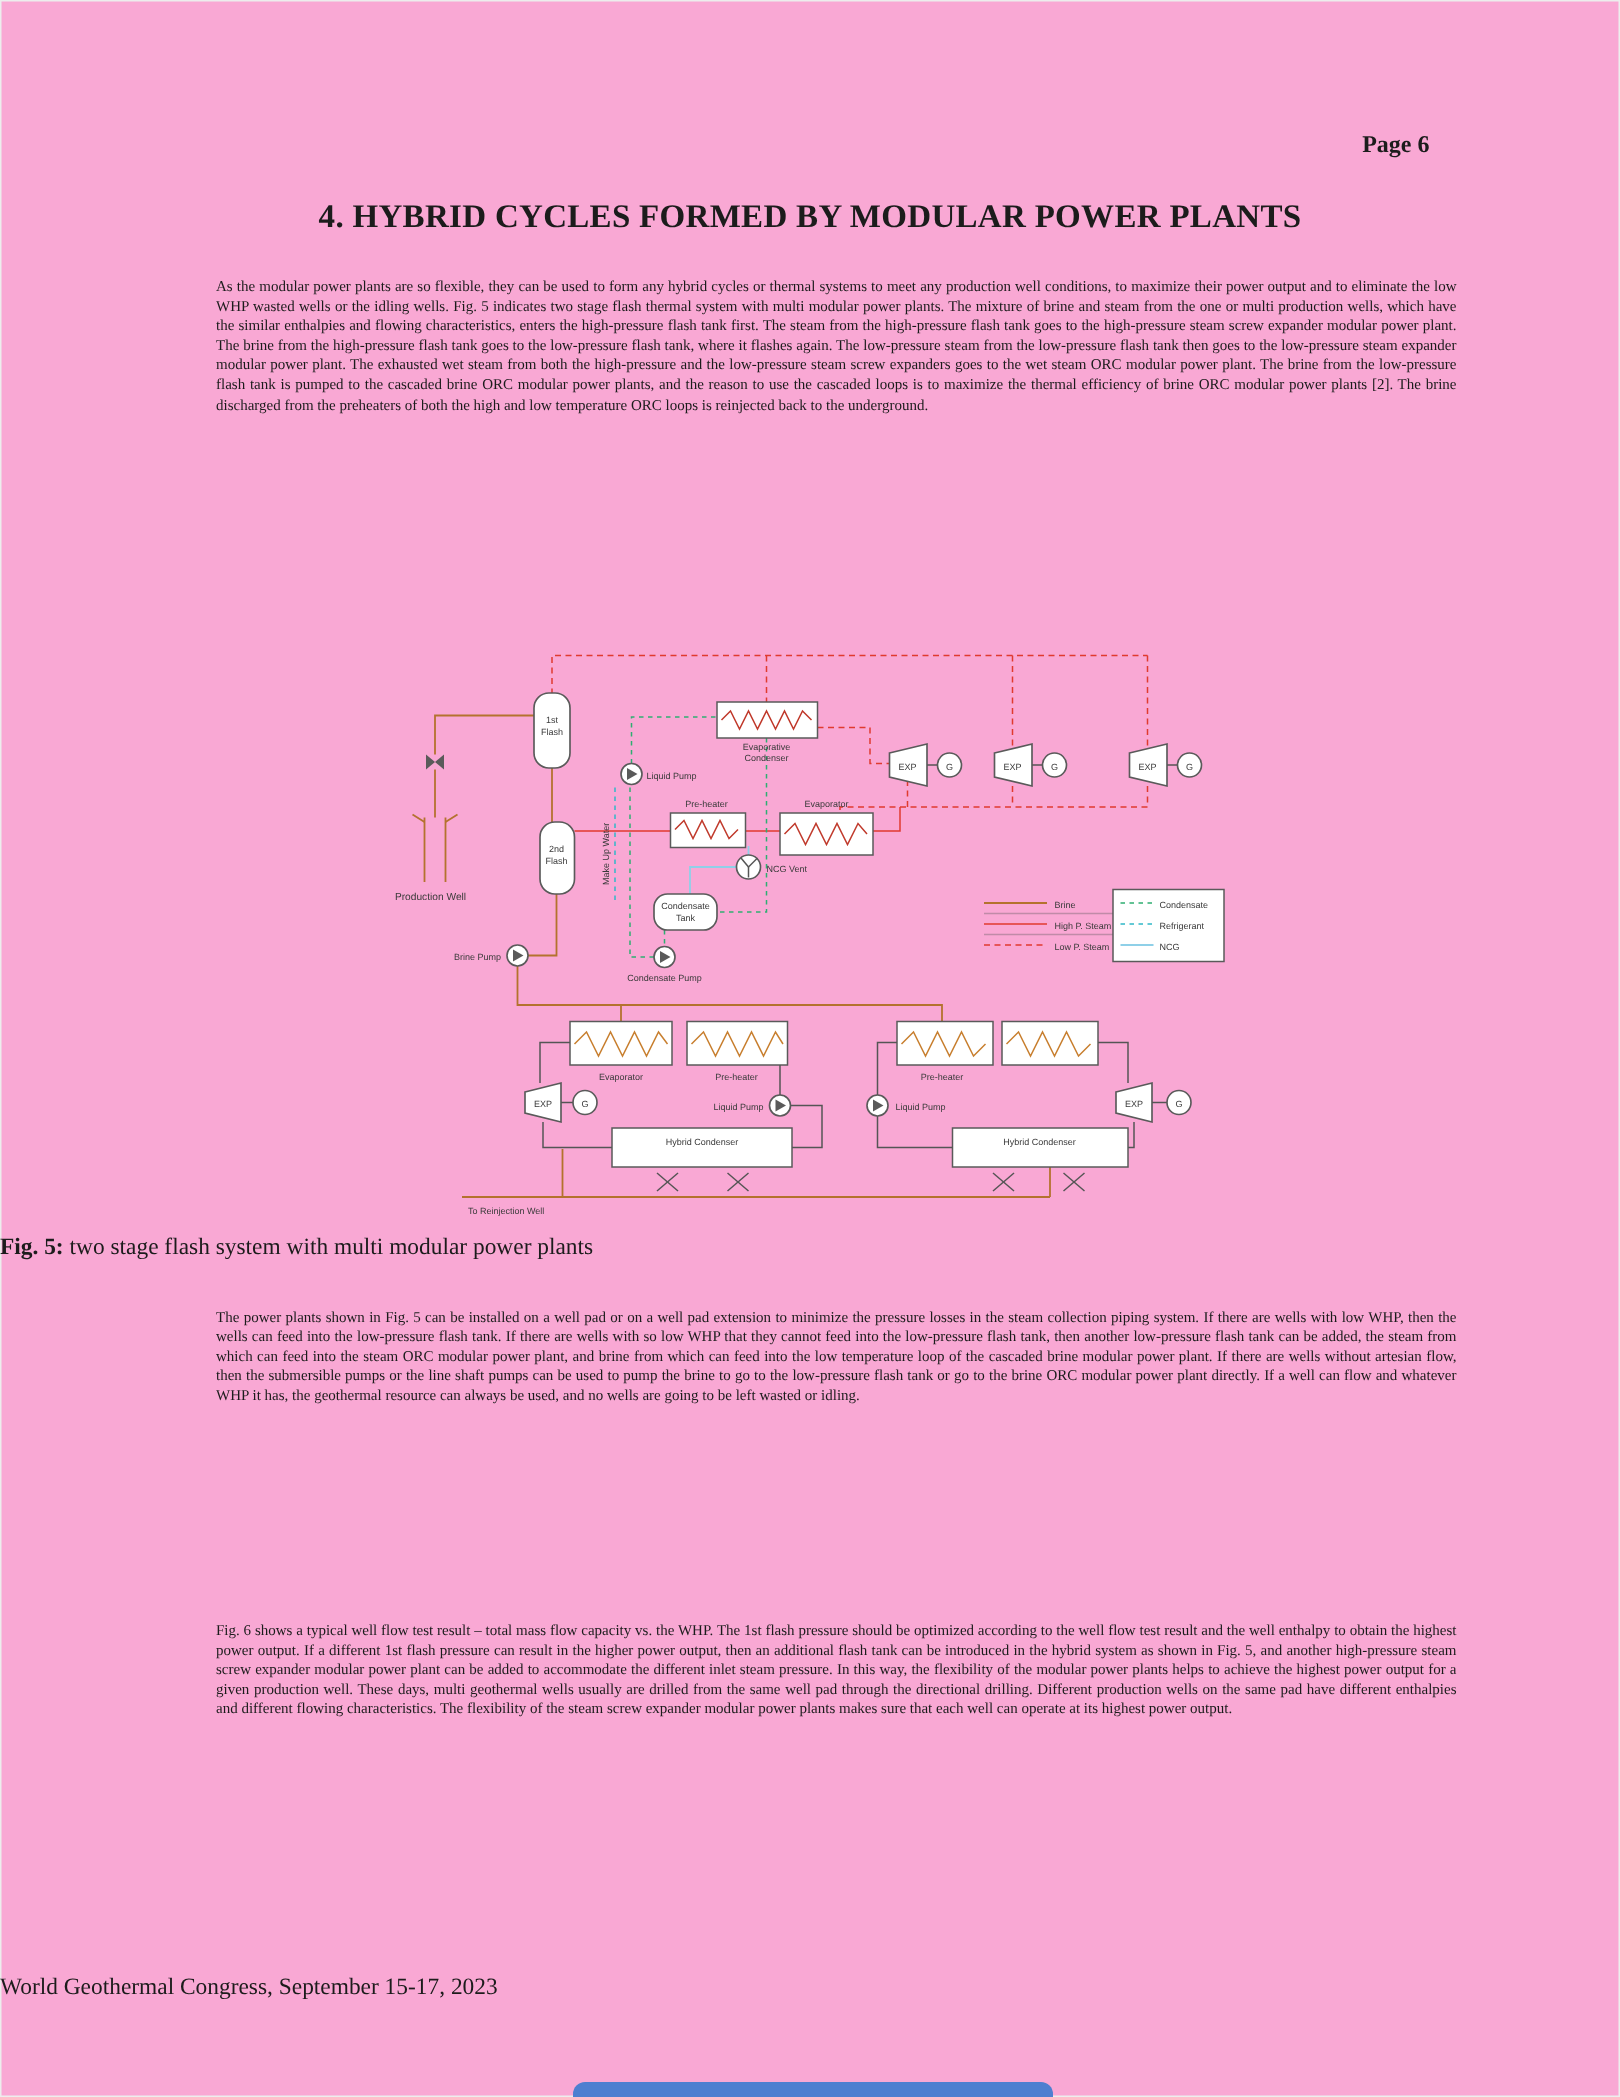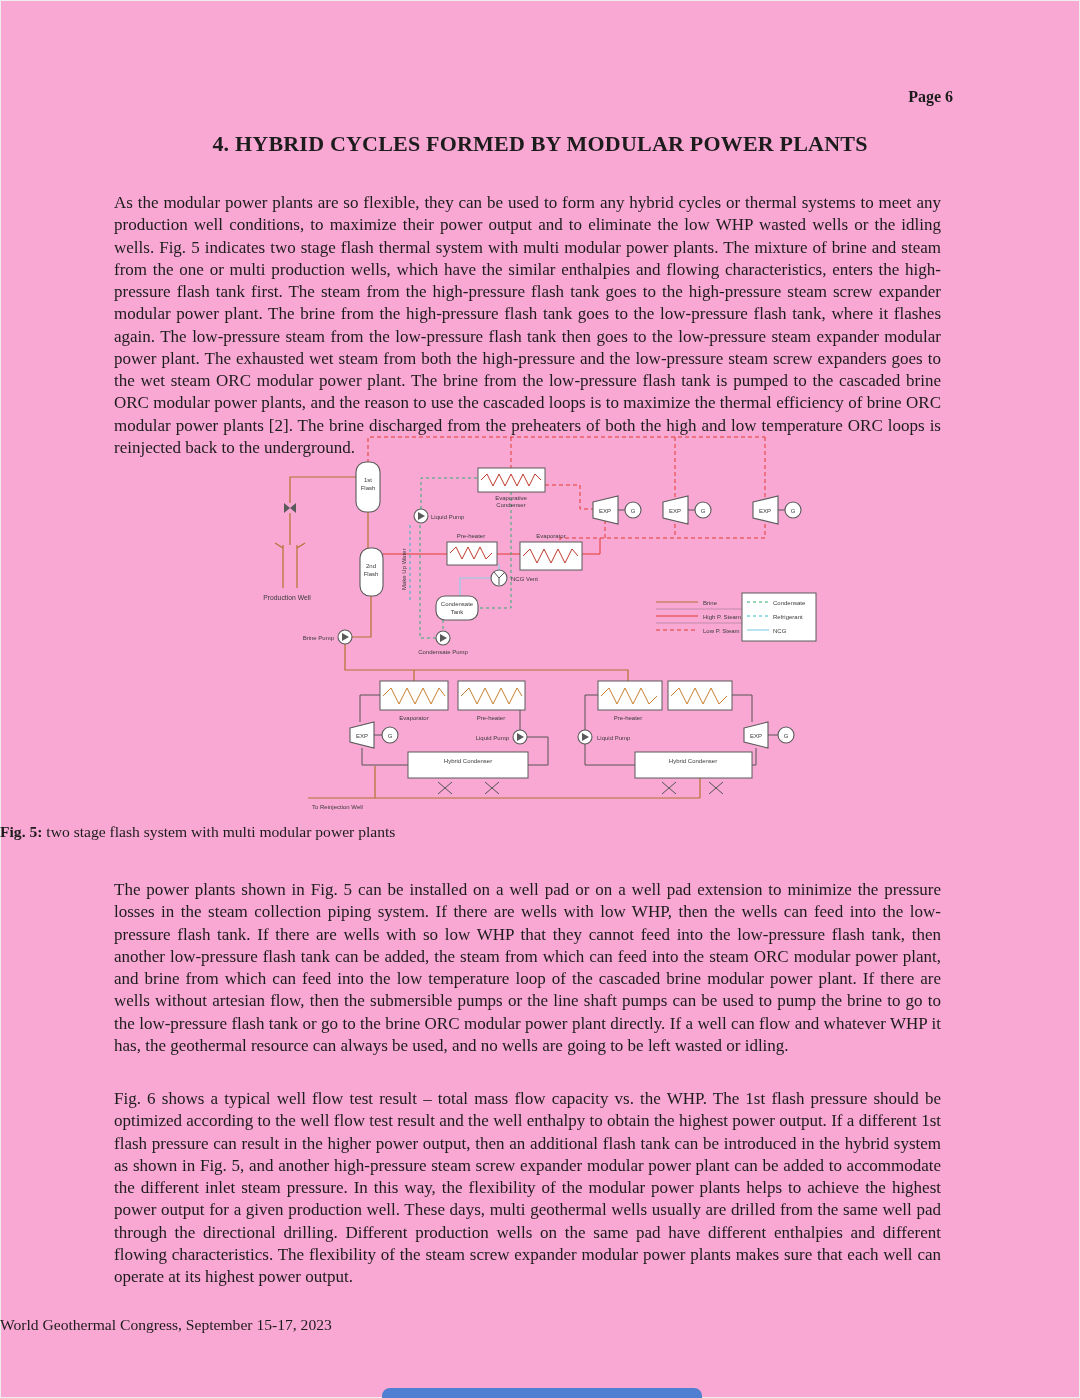--- a/index.html
+++ b/index.html
@@ -10,22 +10,22 @@
   }
   .page-number {
     position:absolute; top:88px; right:127px;
     font-weight:bold; font-size:16px;
   }
   .section-title {
     position:absolute; top:131px; left:0; width:100%;
     text-align:center; font-weight:bold; font-size:22px; letter-spacing:0.2px;
   }
   .para {
-    position:absolute; left:114px; width:827px;
-    text-align:justify; font-size:17px; line-height:1.31;
+    position:absolute; left:144px; width:827px;
+    text-align:justify; font-size:10px; line-height:1.31;
   }
   #p1 { top:175px; }
   #p2 { top:862px; }
   #p3 { top:1071px; }
   .figure-wrap { position:absolute; top:430px; left:0; width:1080px; height:392px; }
   .figure-caption {
     position:absolute; top:823px; left:0; width:100%;
     text-align:left; font-size:15.6px;
   }
   .figure-caption .cap-label { font-weight:bold; }

